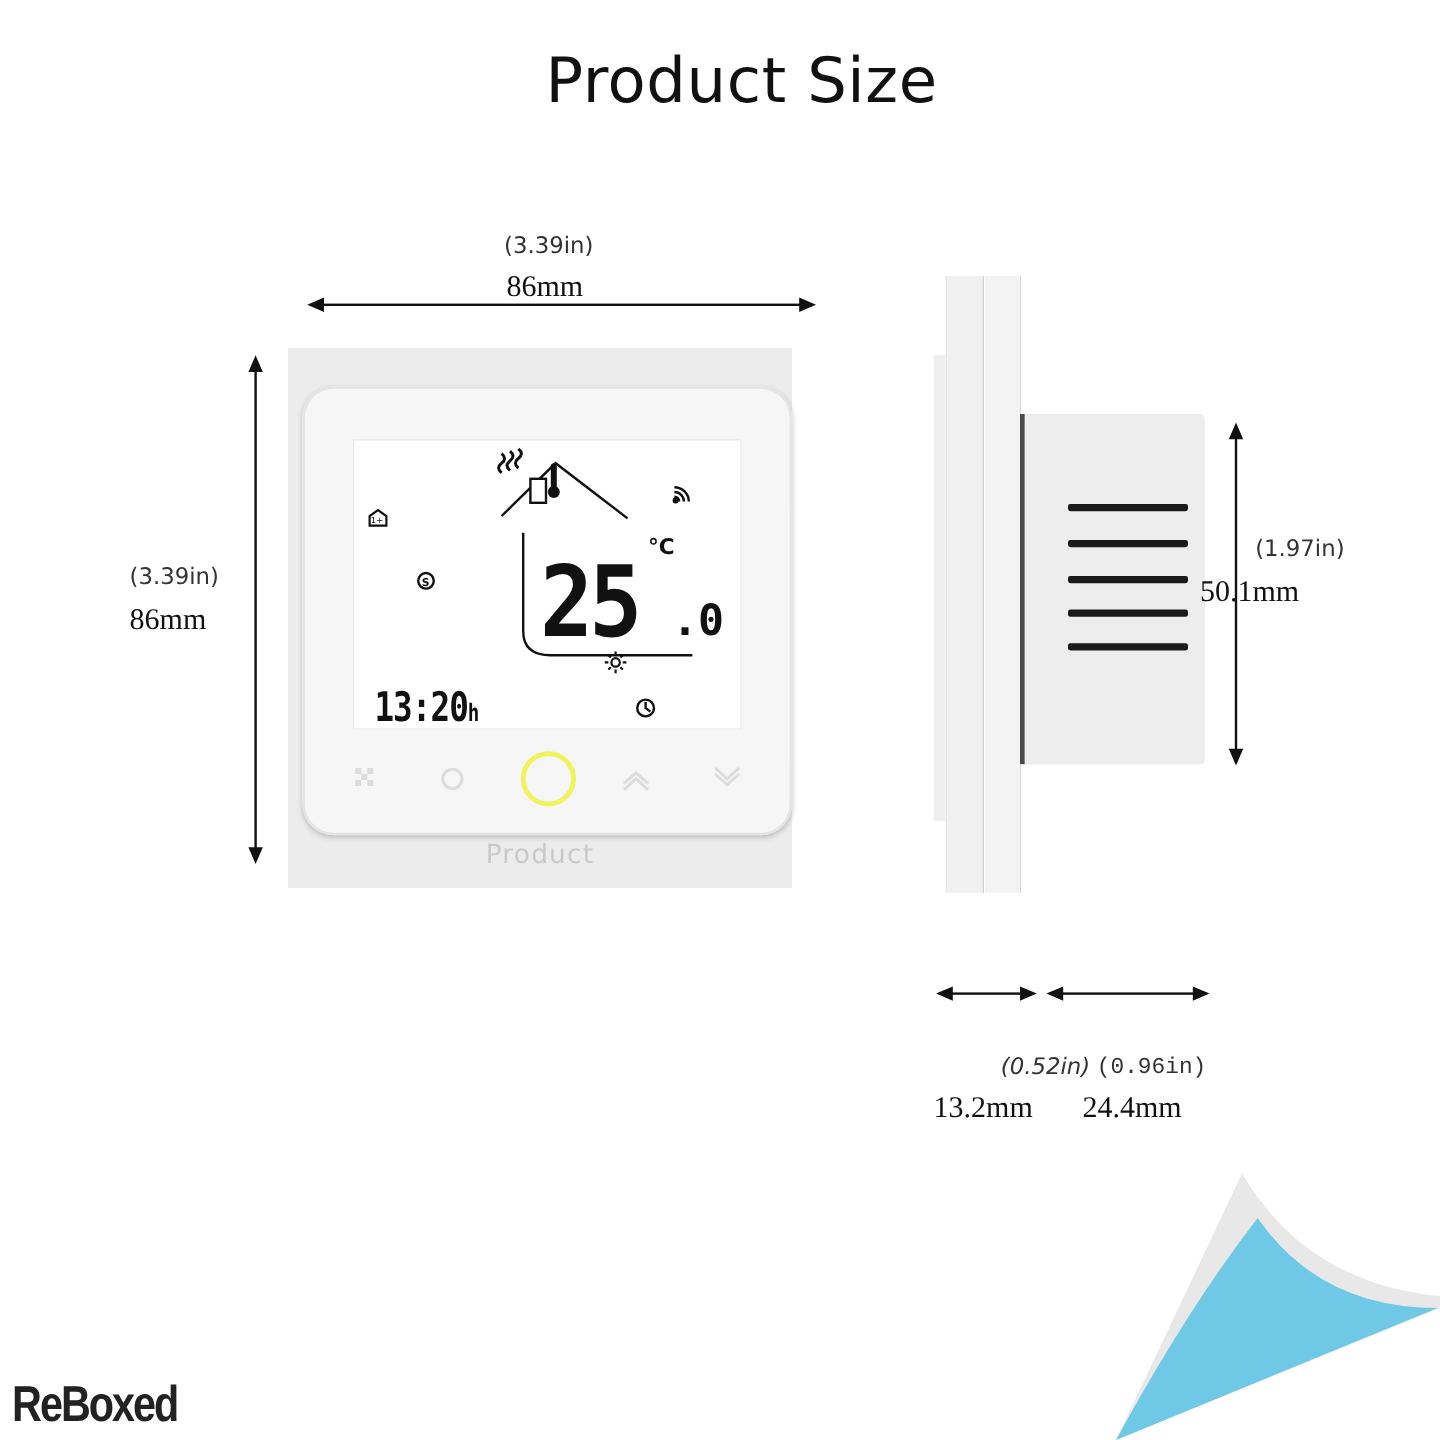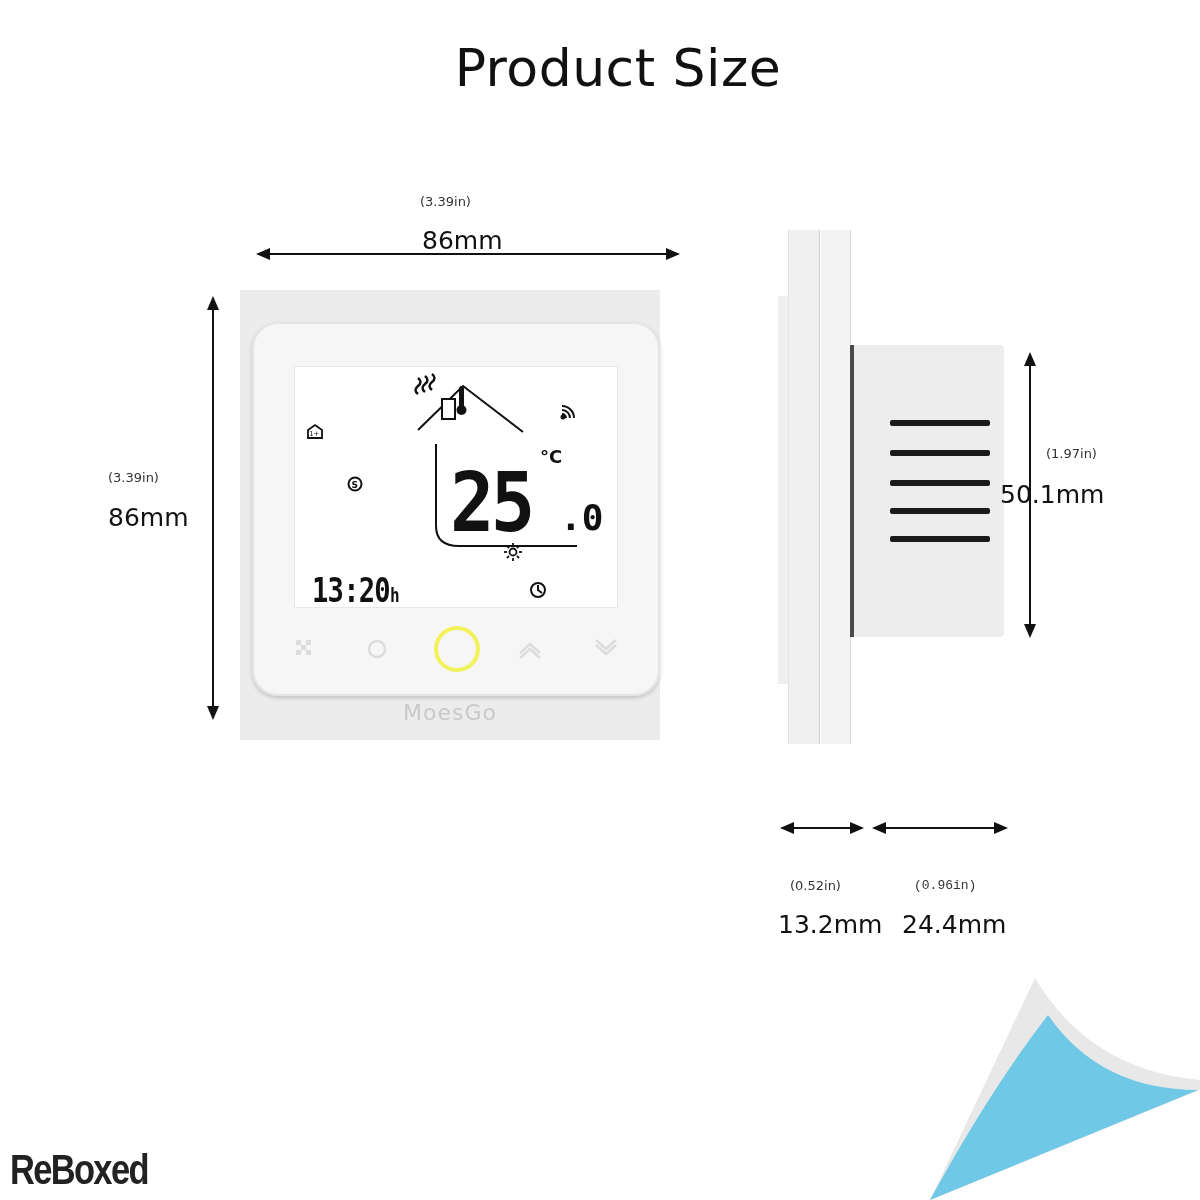--- a/index.html
+++ b/index.html
@@ -1,20 +1,20 @@
 <!DOCTYPE html>
 <html><head>
 <meta charset="utf-8">
 <style>
   html, body { margin:0; padding:0; background:#ffffff; }
   body { width:1200px; height:1200px; position:relative; overflow:hidden; font-family:"DejaVu Sans", sans-serif; color:#111; }
   .abs { position:absolute; }
   .title { left:0; width:1236px; top:38px; text-align:center; font-size:52px; font-weight:400; color:#111; letter-spacing:0.5px; }
-  .dim-in { font-size:13px; color:#333; }
-  .dim-mm { font-size:25px; color:#111; }
+  .dim-in { font-size:19px; color:#333; }
+  .dim-mm { font-size:25px; color:#111;font-family:Liberation Serif, serif; }
   .hline { height:2px; background:#111; }
   .vline { width:2px; background:#111; }
   .arrow-l { width:0; height:0; border-top:6px solid transparent; border-bottom:6px solid transparent; border-right:14px solid #111; }
   .arrow-r { width:0; height:0; border-top:6px solid transparent; border-bottom:6px solid transparent; border-left:14px solid #111; }
   .arrow-u { width:0; height:0; border-left:6px solid transparent; border-right:6px solid transparent; border-bottom:14px solid #111; }
   .arrow-d { width:0; height:0; border-left:6px solid transparent; border-right:6px solid transparent; border-top:14px solid #111; }
 
   
   .plate { left:240px; top:290px; width:420px; height:450px; background:#ececec; }
   .bezel { left:252px; top:322px; width:408px; height:374px; background:#f6f6f6; border-radius:26px; box-shadow: 0 2px 4px rgba(0,0,0,0.18), inset 0 0 0 2px #e4e4e4; }
@@ -135,21 +135,21 @@
   <g fill="none" stroke="#dcdcdc" stroke-width="2.5">
     <polyline points="268,33 278,24 288,33"></polyline>
       <polyline points="268,38 278,29 288,38"></polyline>
   </g>
   <g fill="none" stroke="#dcdcdc" stroke-width="2.5">
     <polyline points="344,20 354,29 364,20"></polyline>
       <polyline points="344,25 354,34 364,25"></polyline>
   </g>
 </svg>
 
-<div class="abs brand">MoesGo</div>
+<div class="abs brand">Product</div>
 
 <div class="abs side-lip"></div>
 <div class="abs side-a"></div>
 <div class="abs side-b"></div>
 <div class="abs box"></div>
 <div class="abs slot" style="top:420px;"></div>
 <div class="abs slot" style="top:450px;"></div>
 <div class="abs slot" style="top:480px;"></div>
 <div class="abs slot" style="top:508px;"></div>
 <div class="abs slot" style="top:536px;"></div>
@@ -165,21 +165,21 @@
 <div class="abs" style="left:780px;top:822px;width:84px;height:12px;">
   <div class="abs arrow-l" style="left:0;top:0;"></div>
   <div class="abs hline" style="left:12px;top:5px;width:60px;"></div>
   <div class="abs arrow-r" style="left:70px;top:0;"></div>
 </div>
 <div class="abs" style="left:872px;top:822px;width:136px;height:12px;">
   <div class="abs arrow-l" style="left:0;top:0;"></div>
   <div class="abs hline" style="left:12px;top:5px;width:112px;"></div>
   <div class="abs arrow-r" style="left:122px;top:0;"></div>
 </div>
-<div class="abs dim-in" style="left:790px;top:878px;">(0.52in)</div>
+<div class="abs dim-in" style="left:834px;top:878px;font-style:italic;">(0.52in)</div>
 <div class="abs dim-mm" style="left:778px;top:910px;">13.2mm</div>
 <div class="abs dim-in" style="left:914px;top:878px;font-family:Liberation Mono, monospace;">(0.96in)</div>
 <div class="abs dim-mm" style="left:902px;top:910px;">24.4mm</div>
 
 <div class="abs reboxed">ReBoxed</div>
 <svg class="abs" style="left:930px;top:970px;" width="270" height="230">
   <path d="M105 8 Q160 100 270 110 L270 120 L0 230 Z" fill="#e8e8e8"></path>
   <path d="M118 45 Q170 120 268 120 L0 230 Q60 120 118 45 Z" fill="#6ec8e6"></path>
 </svg>
 

